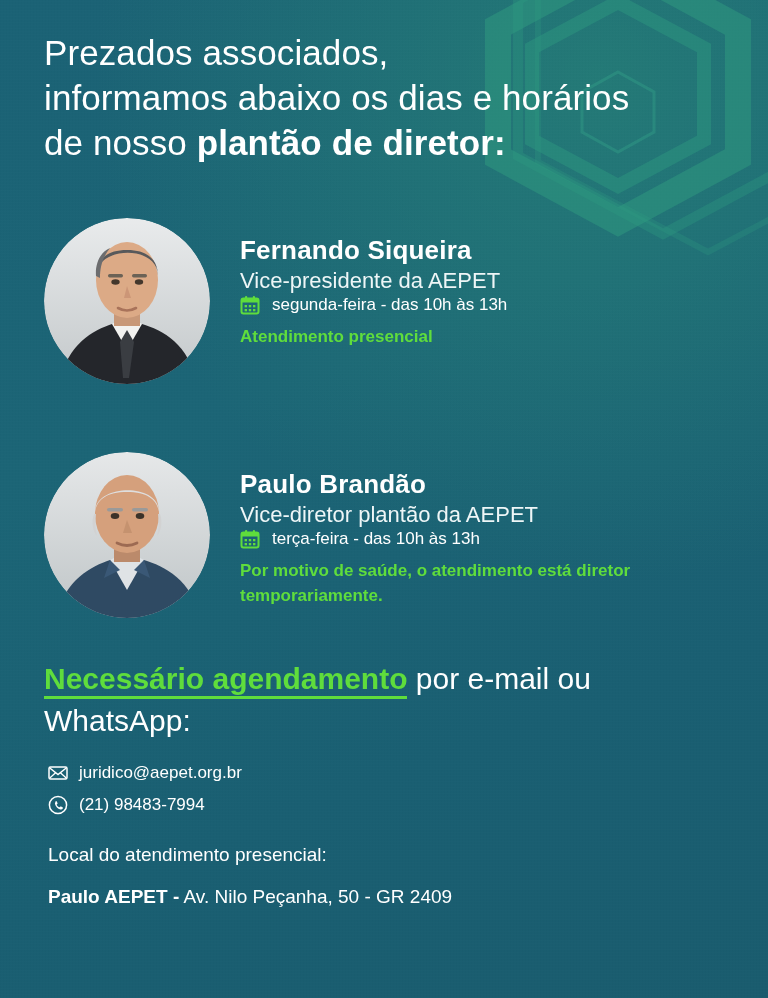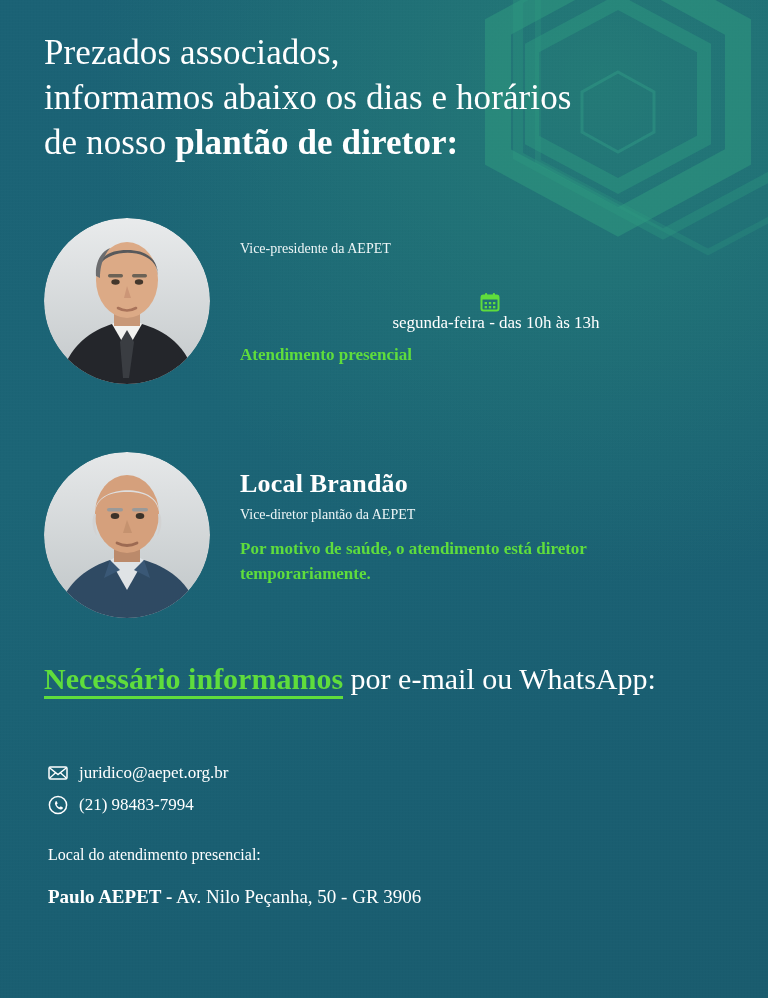--- a/index.html
+++ b/index.html
@@ -38,21 +38,20 @@
     right: -60px;
     width: 420px;
     height: 440px;
     pointer-events: none;
   }
 
   .page {
     position: relative;
     width: 768px;
     height: 998px;
-    font-family: Liberation Serif, serif;
   }
 
   
   .headline {
     position: absolute;
     left: 44px;
     top: 30px;
     width: 700px;
     font-size: 35px;
     line-height: 45px;
@@ -88,31 +87,30 @@
     top: 16px;
     width: 500px;
   }
   .person-name {
     font-size: 26px;
     font-weight: 700;
     line-height: 32px;
     letter-spacing: .2px;
   }
   .person-role {
-    font-size: 14px;
+    font-size: 22px;
     font-weight: 400;
     line-height: 26px;
     margin-top: 2px;
     color: #eef6f7;
   }
   .schedule-row {
     display: flex;
     align-items: center;
-    margin-top: 30px;
-    flex-direction: column;
+    margin-top: 0;
   }
   .cal-icon { width: 20px; height: 20px; flex: 0 0 20px; }
   .schedule-text {
     margin-left: 12px;
     font-size: 17px;
     line-height: 22px;
     color: #ffffff;
   }
   .status {
     margin-top: 8px;
@@ -161,21 +159,21 @@
   }
 
   
   .footer {
     position: absolute;
     left: 48px;
     top: 840px;
     width: 660px;
   }
   .footer-label {
-    font-size: 16px;
+    font-size: 19px;
     line-height: 30px;
     color: #ffffff;
   }
   .footer-addr {
     margin-top: 12px;
     font-size: 19px;
     line-height: 29px;
     color: #ffffff;
   }
   .footer-addr .b { font-weight: 700; }
@@ -241,20 +239,21 @@
 
           <ellipse cx="71.5" cy="64" rx="4.2" ry="2.8" fill="#43372c"></ellipse>
           <ellipse cx="95" cy="64" rx="4.2" ry="2.8" fill="#43372c"></ellipse>
 
           <path d="M83 68 L80 80 L87 80 Z" fill="#c99374" opacity=".85"></path>
           <path d="M74 90 Q83 95 92 90" stroke="#a9735a" stroke-width="2.6" fill="none" stroke-linecap="round"></path>
         </g>
       </svg>
     </div>
     <div class="person-info">
+      <div class="person-name">Fernando Siqueira</div>
       <div class="person-role">Vice-presidente da AEPET</div>
       <div class="schedule-row">
         <svg class="cal-icon" viewBox="0 0 20 20">
           <rect x="1.5" y="3.5" width="17" height="15" rx="2" fill="none" stroke="#5fdd3c" stroke-width="2"></rect>
           <rect x="1.5" y="3.5" width="17" height="4" fill="#5fdd3c"></rect>
           <rect x="5" y="1" width="2.2" height="4" rx="1" fill="#5fdd3c"></rect>
           <rect x="12.8" y="1" width="2.2" height="4" rx="1" fill="#5fdd3c"></rect>
           <g fill="#5fdd3c">
             <rect x="4.6" y="10" width="2.4" height="2.3"></rect>
             <rect x="8.8" y="10" width="2.4" height="2.3"></rect>
@@ -304,28 +303,45 @@
 
           <ellipse cx="71" cy="64" rx="4.3" ry="2.9" fill="#3b3229"></ellipse>
           <ellipse cx="96" cy="64" rx="4.3" ry="2.9" fill="#3b3229"></ellipse>
 
           <path d="M83 68 L79 81 L88 81 Z" fill="#c28f6d" opacity=".85"></path>
           <path d="M73 91 Q83 96 93 91" stroke="#9d6a52" stroke-width="2.8" fill="none" stroke-linecap="round"></path>
         </g>
       </svg>
     </div>
     <div class="person-info">
-      <div class="person-name">Local Brandão</div>
+      <div class="person-name">Paulo Brandão</div>
       <div class="person-role">Vice-diretor plantão da AEPET</div>
+      <div class="schedule-row">
+        <svg class="cal-icon" viewBox="0 0 20 20">
+          <rect x="1.5" y="3.5" width="17" height="15" rx="2" fill="none" stroke="#5fdd3c" stroke-width="2"></rect>
+          <rect x="1.5" y="3.5" width="17" height="4" fill="#5fdd3c"></rect>
+          <rect x="5" y="1" width="2.2" height="4" rx="1" fill="#5fdd3c"></rect>
+          <rect x="12.8" y="1" width="2.2" height="4" rx="1" fill="#5fdd3c"></rect>
+          <g fill="#5fdd3c">
+            <rect x="4.6" y="10" width="2.4" height="2.3"></rect>
+            <rect x="8.8" y="10" width="2.4" height="2.3"></rect>
+            <rect x="13" y="10" width="2.4" height="2.3"></rect>
+            <rect x="4.6" y="14" width="2.4" height="2.3"></rect>
+            <rect x="8.8" y="14" width="2.4" height="2.3"></rect>
+            <rect x="13" y="14" width="2.4" height="2.3"></rect>
+          </g>
+        </svg>
+        <div class="schedule-text">terça-feira - das 10h às 13h</div>
+      </div>
       <div class="status">Por motivo de saúde, o atendimento está diretor temporariamente.</div>
     </div>
   </div>
 
   <div class="cta">
-    <span class="hl">Necessário informamos</span><span> por e-mail ou WhatsApp:</span>
+    <span class="hl">Necessário agendamento</span><span> por e-mail ou WhatsApp:</span>
   </div>
 
   <div class="contacts">
     <div class="contact-row">
       <svg class="contact-icon" viewBox="0 0 20 20">
         <rect x="1" y="4" width="18" height="12" rx="1.5" fill="none" stroke="#ffffff" stroke-width="1.5"></rect>
         <path d="M1.8 5 L10 11.6 L18.2 5" fill="none" stroke="#ffffff" stroke-width="1.5"></path>
         <path d="M1.8 15 L7.6 9.8 M18.2 15 L12.4 9.8" fill="none" stroke="#ffffff" stroke-width="1.3"></path>
       </svg>
       <div class="contact-text">juridico@aepet.org.br</div>
@@ -336,18 +352,18 @@
         <path d="M7.4 6.2 c.5-.3 1-.2 1.3.3 l.8 1.4 c.2.4.1.7-.2 1 l-.5.5 c-.2.2-.2.4-.1.6 .5 1 1.3 1.8 2.3 2.3 .2.1.4.1.6-.1 l.5-.5 c.3-.3.6-.4 1-.2 l1.4.8 c.5.3.6.8.3 1.3 -.5.8-1.4 1.1-2.4.9 -2.6-.6-4.8-2.8-5.4-5.4 -.2-1 .1-1.9.8-2.4 z" fill="#ffffff"></path>
       </svg>
       <div class="contact-text">(21) 98483-7994</div>
     </div>
   </div>
 
   <div class="footer">
     <div class="footer-label">Local do atendimento presencial:</div>
     <div class="footer-addr">
       <div>
-        <span class="b">Paulo AEPET -</span><span> Av. Nilo Peçanha, 50 - GR 3906</span>
+        <span class="b">Paulo AEPET -</span><span> Av. Nilo Peçanha, 50 - GR 2409</span>
       </div>
     </div>
   </div>
 
 </div>
 
 </body></html>

